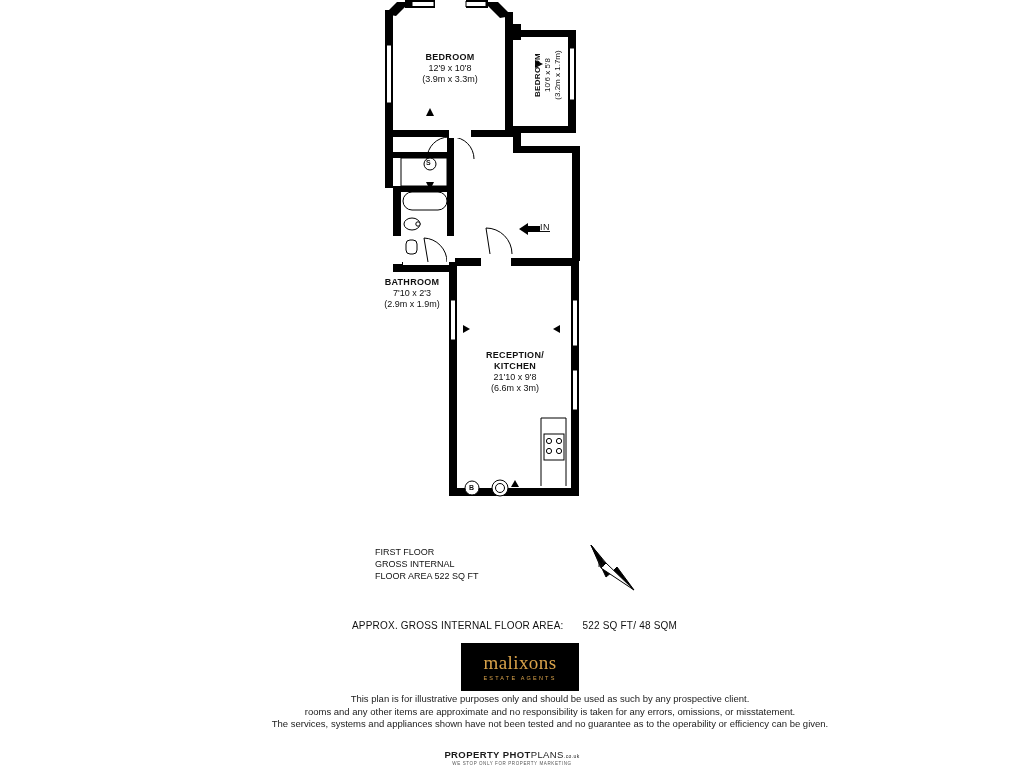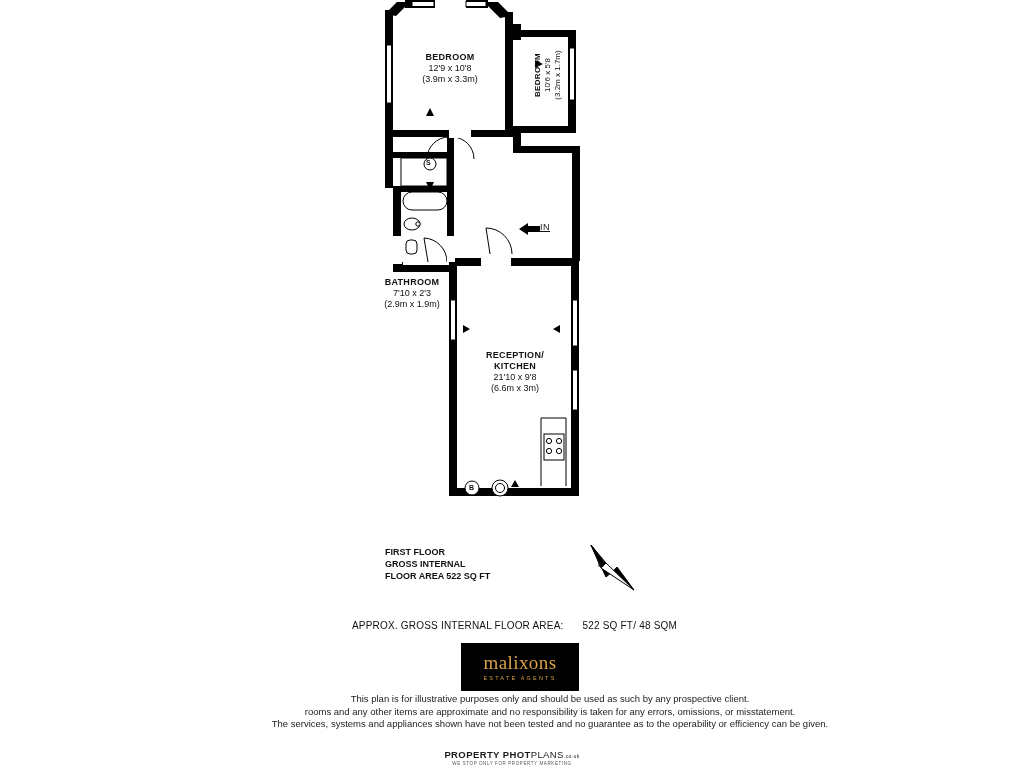--- a/index.html
+++ b/index.html
@@ -51,26 +51,25 @@
     left: 540px;
     top: 222px;
     font-size: 9px;
     color: #111;
     letter-spacing: .5px;
     text-decoration: underline;
   }
 
   .stamp-block {
     position: absolute;
-    left: 385px;
+    left: 375px;
     top: 546px;
     font-size: 9px;
     line-height: 12px;
     color: #111;
-    font-weight: bold;
   }
   .gross-line {
     position: absolute;
     left: 352px;
     top: 620px;
     font-size: 10px;
     color: #111;
     letter-spacing: .2px;
   }
   .gross-line .val { margin-left: 16px; }

